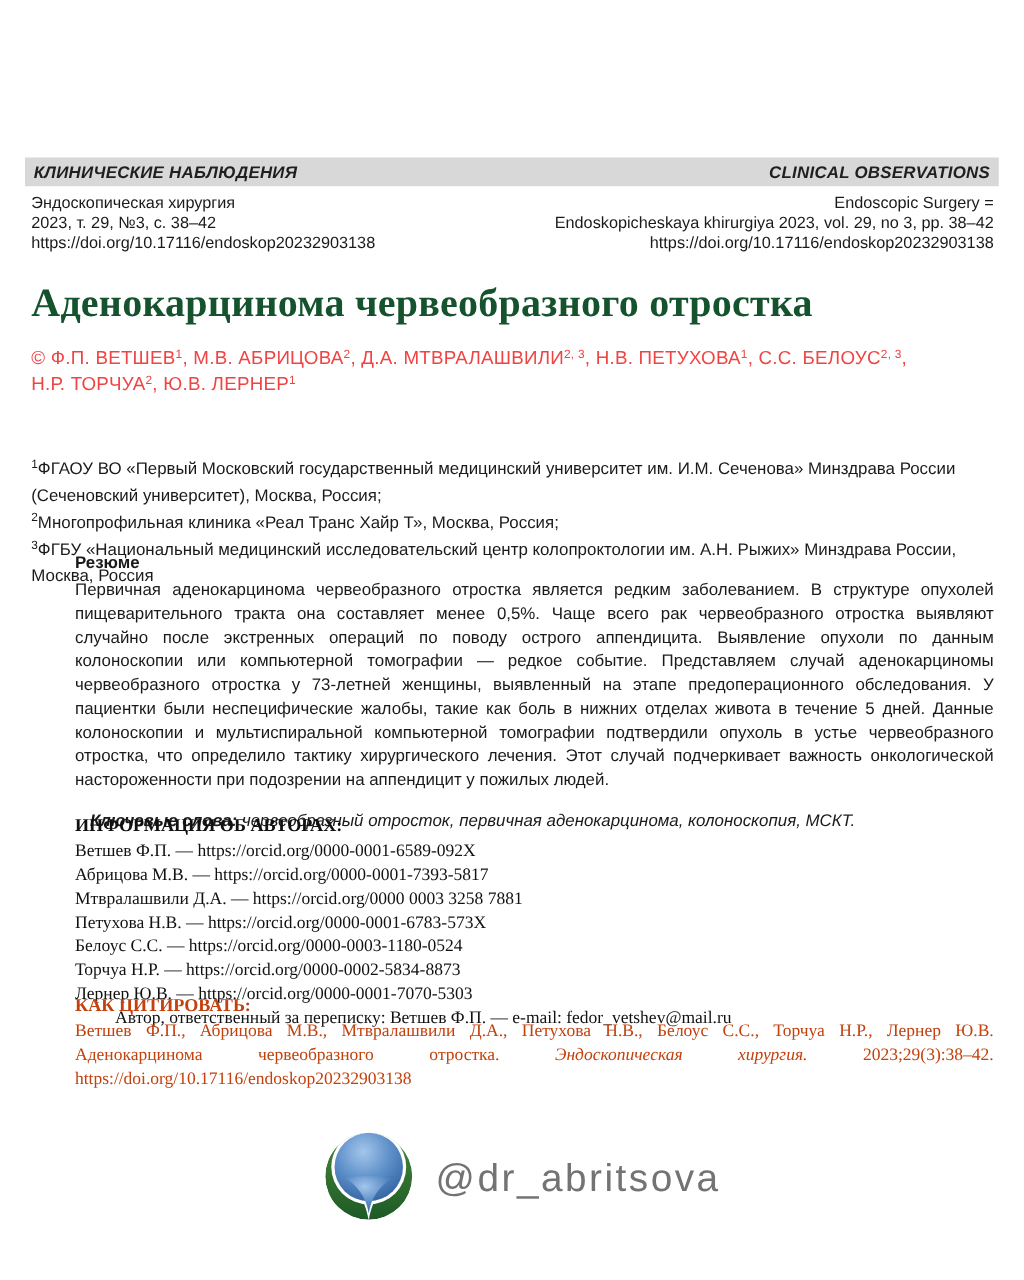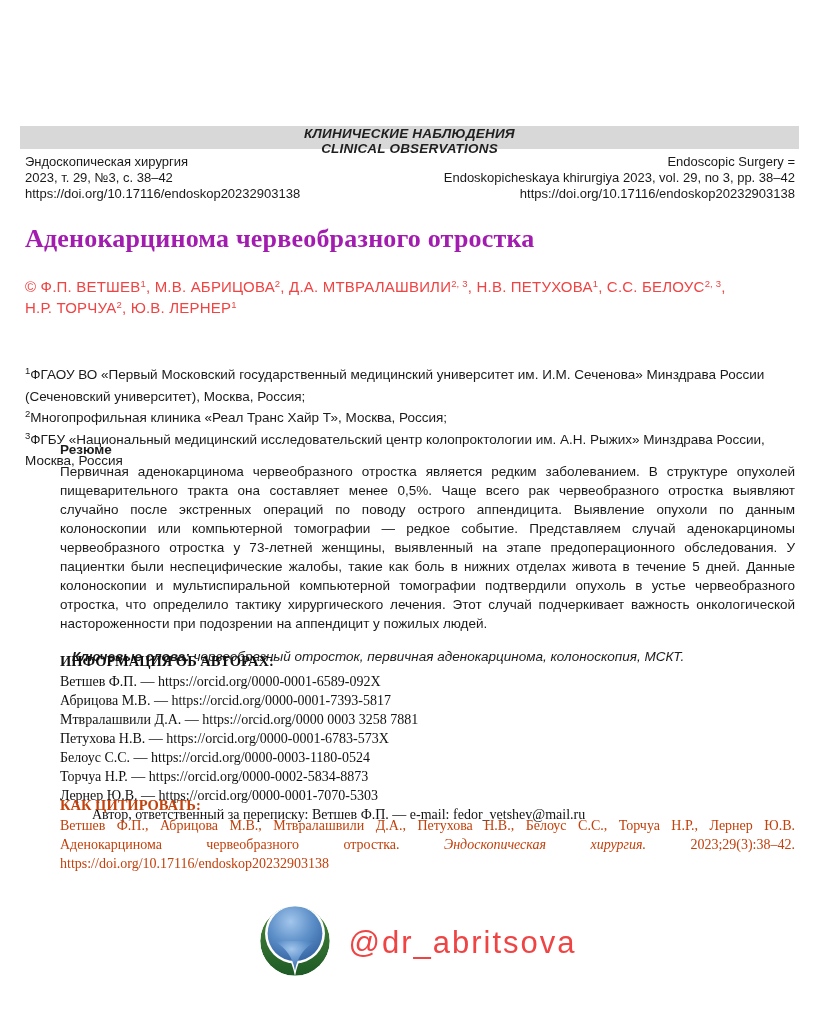--- a/index.html
+++ b/index.html
@@ -19,21 +19,20 @@
     left: 20px;
     width: 779px;
     top: 126px;
     height: 23px;
     background: #d8d8d8;
     display: flex;
     justify-content: space-between;
     align-items: center;
     padding: 0 7px;
     box-sizing: border-box;
-    flex-direction: column;
   }
   .band span {
     font-style: italic;
     font-weight: bold;
     font-size: 13.5px;
     color: #1f1f1f;
     letter-spacing: 0.2px;
   }
 
   
@@ -51,22 +50,22 @@
   .jinfo .col-en { text-align: right; }
 
   
   .title {
     position: absolute;
     left: 25px;
     top: 224px;
     margin: 0;
     font-family: "Liberation Serif", serif;
     font-weight: bold;
-    font-size: 26px;
-    color: #a21caf;
+    font-size: 32px;
+    color: #14532d;
     letter-spacing: 0.2px;
   }
 
   
   .authors {
     position: absolute;
     left: 25px;
     width: 772px;
     top: 276px;
     font-size: 15px;
@@ -144,21 +143,21 @@
     top: 898px;
     height: 90px;
     display: flex;
     justify-content: center;
     align-items: center;
     gap: 16px;
     transform: translateX(8px);
   }
   .handle {
     font-size: 31px;
-    color: #ef4444;
+    color: #737373;
     letter-spacing: 2px;
     font-weight: normal;
   }
 </style>
 </head>
 <body>
 
 <div class="page">
 
   <div class="band">

